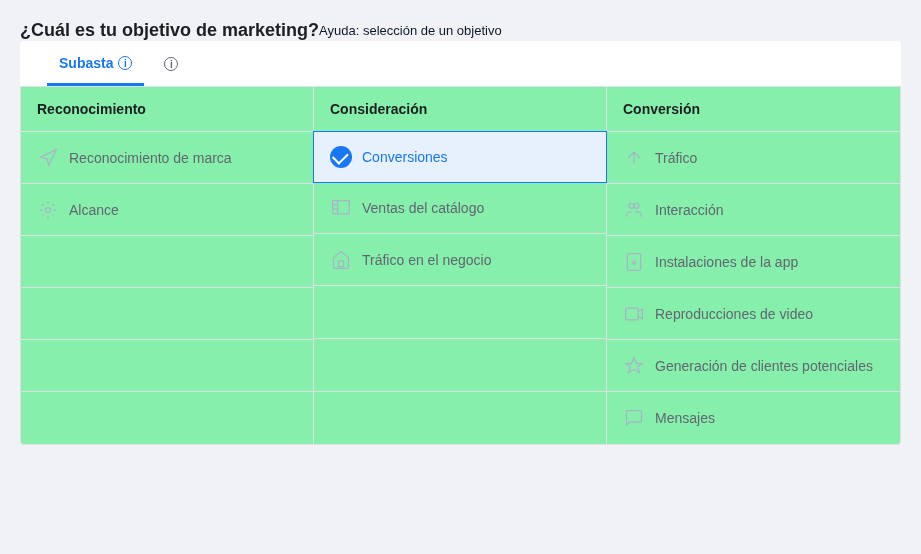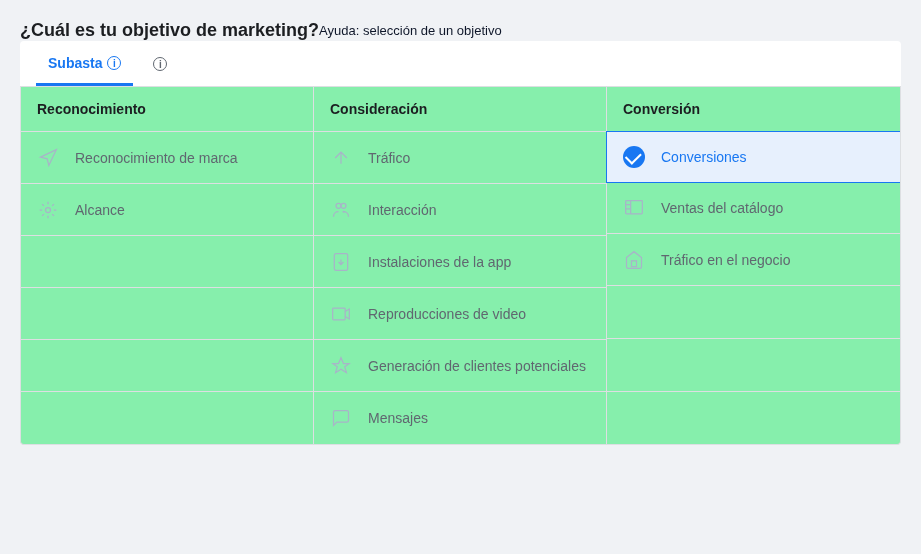--- a/index.html
+++ b/index.html
@@ -28,21 +28,21 @@
       color: #0f172a;
       text-decoration: none;
       cursor: pointer;
     }
     .tabs-container {
       background: #fff;
       border-radius: 4px 4px 0 0;
       border-bottom: 1px solid #dddfe2;
       display: flex;
       align-items: flex-end;
-      padding: 0 16px;
+      padding: 0 27px;
       margin-bottom: 0;
     }
     .tab {
       padding: 14px 12px 12px;
       font-size: 14px;
       cursor: pointer;
       color: #606770;
       border-bottom: 3px solid transparent;
       margin-right: 8px;
       display: flex;
@@ -99,21 +99,21 @@
       border-right: 1px solid #dddfe2;
       display: flex;
       flex-direction: column;
     }
     .col:last-child { border-right: none; }
     .cell {
       padding: 12px 16px;
       border-bottom: 1px solid #dddfe2;
       display: flex;
       align-items: center;
-      gap: 16px;
+      gap: 10px;
       cursor: pointer;
       min-height: 52px;
     }
     .cell:last-child { border-bottom: none; }
     .cell.selected {
       background: #e7f0fd;
       border: 1.5px solid #1877f2;
       margin: -1px;
     }
     .cell-label {
@@ -210,20 +210,48 @@
           <span class="cell-label">Alcance</span>
         </div>
 
         <div class="cell-empty"></div>
         <div class="cell-empty"></div>
         <div class="cell-empty"></div>
         <div class="cell-empty"></div>
       </div>
 
       <div class="col">
+        <div class="cell selected">
+          <div class="check-circle"></div>
+          <span class="cell-label">Conversiones</span>
+        </div>
+        <div class="cell">
+          <div class="cell-icon">
+            <svg viewBox="0 0 24 24" fill="none" stroke="#a8b4c8" stroke-width="1.5">
+              <rect x="2" y="3" width="20" height="16" rx="1"></rect>
+              <path d="M8 3v16M2 8h6M2 13h6"></path>
+            </svg>
+          </div>
+          <span class="cell-label">Ventas del catálogo</span>
+        </div>
+        <div class="cell">
+          <div class="cell-icon">
+            <svg viewBox="0 0 24 24" fill="none" stroke="#a8b4c8" stroke-width="1.5">
+              <path d="M3 9l9-7 9 7v11a2 2 0 01-2 2H5a2 2 0 01-2-2z"></path>
+              <rect x="9" y="13" width="6" height="7"></rect>
+            </svg>
+          </div>
+          <span class="cell-label">Tráfico en el negocio</span>
+        </div>
+        <div class="cell-empty"></div>
+        <div class="cell-empty"></div>
+        <div class="cell-empty"></div>
+      </div>
+
+      <div class="col">
         <div class="cell">
           <div class="cell-icon">
             <svg viewBox="0 0 24 24" fill="none" stroke="#a8b4c8" stroke-width="1.5">
               <path d="M5 12l7-7 7 7M12 5v14"></path>
             </svg>
           </div>
           <span class="cell-label">Tráfico</span>
         </div>
         <div class="cell">
           <div class="cell-icon">
@@ -264,43 +292,15 @@
         </div>
         <div class="cell">
           <div class="cell-icon">
             <svg viewBox="0 0 24 24" fill="none" stroke="#a8b4c8" stroke-width="1.5">
               <path d="M21 15a2 2 0 01-2 2H7l-4 4V5a2 2 0 012-2h14a2 2 0 012 2z"></path>
             </svg>
           </div>
           <span class="cell-label">Mensajes</span>
         </div>
       </div>
-
-      <div class="col">
-        <div class="cell selected">
-          <div class="check-circle"></div>
-          <span class="cell-label">Conversiones</span>
-        </div>
-        <div class="cell">
-          <div class="cell-icon">
-            <svg viewBox="0 0 24 24" fill="none" stroke="#a8b4c8" stroke-width="1.5">
-              <rect x="2" y="3" width="20" height="16" rx="1"></rect>
-              <path d="M8 3v16M2 8h6M2 13h6"></path>
-            </svg>
-          </div>
-          <span class="cell-label">Ventas del catálogo</span>
-        </div>
-        <div class="cell">
-          <div class="cell-icon">
-            <svg viewBox="0 0 24 24" fill="none" stroke="#a8b4c8" stroke-width="1.5">
-              <path d="M3 9l9-7 9 7v11a2 2 0 01-2 2H5a2 2 0 01-2-2z"></path>
-              <rect x="9" y="13" width="6" height="7"></rect>
-            </svg>
-          </div>
-          <span class="cell-label">Tráfico en el negocio</span>
-        </div>
-        <div class="cell-empty"></div>
-        <div class="cell-empty"></div>
-        <div class="cell-empty"></div>
-      </div>
     </div>
   </div>
 </div>
 
 </body></html>

